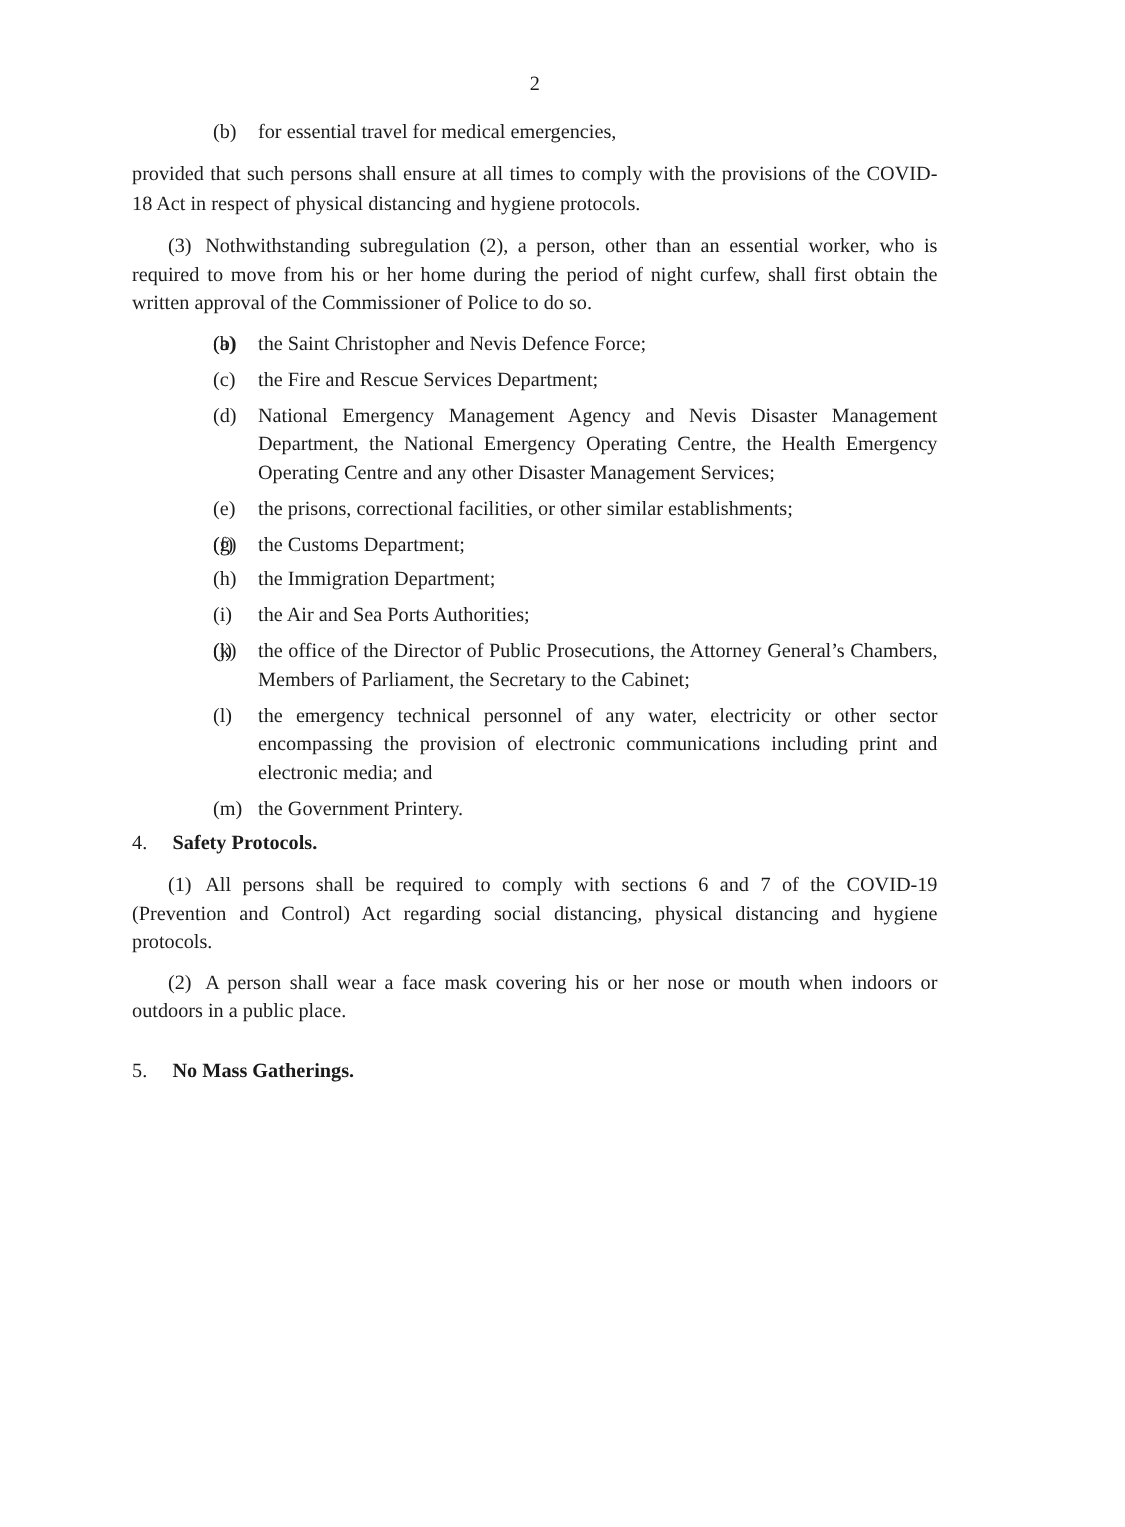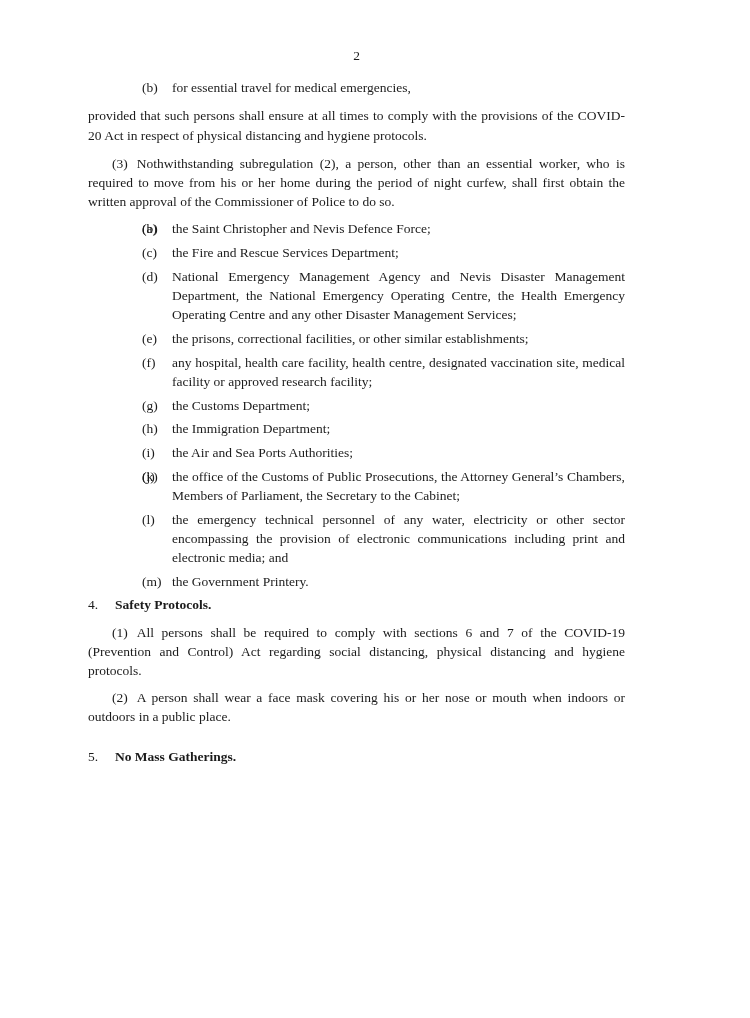--- a/index.html
+++ b/index.html
@@ -75,21 +75,21 @@
 
 <div class="page">
 
   <div class="page-number">2</div>
 
   <div class="li li-top">
     <span class="lbl">(b)</span>
     <span>for essential travel for medical emergencies,</span>
   </div>
 
-  <p class="para mb-9">provided that such persons shall ensure at all times to comply with the provisions of the COVID-20 Act in respect of physical distancing and hygiene protocols.</p>
+  <p class="para mb-9">provided that such persons shall ensure at all times to comply with the provisions of the COVID-18 Act in respect of physical distancing and hygiene protocols.</p>
 
   <p class="para indent"><span class="num">(3)</span><span>Nothwithstanding subregulation (2), a person, other than an essential worker, who is required to move from his or her home during the period of night curfew, shall first obtain the written approval of the Commissioner of Police to do so.</span></p>
 
 
   <div class="li">
     <span class="lbl">(a)</span>
   </div>
   <div class="li">
     <span class="lbl">(b)</span>
     <span>the Saint Christopher and Nevis Defence Force;</span>
@@ -101,40 +101,39 @@
   <div class="li">
     <span class="lbl">(d)</span>
     <span>National Emergency Management Agency and Nevis Disaster Management Department, the National Emergency Operating Centre, the Health Emergency Operating Centre and any other Disaster Management Services;</span>
   </div>
   <div class="li">
     <span class="lbl">(e)</span>
     <span>the prisons, correctional facilities, or other similar establishments;</span>
   </div>
   <div class="li">
     <span class="lbl">(f)</span>
-    <span>any hospital, health care facility, health centre, designated vaccination site, medical facility or approved research facility;</span>
   </div>
   <div class="li">
     <span class="lbl">(g)</span>
     <span>the Customs Department;</span>
   </div>
   <div class="li">
     <span class="lbl">(h)</span>
     <span>the Immigration Department;</span>
   </div>
   <div class="li">
     <span class="lbl">(i)</span>
     <span>the Air and Sea Ports Authorities;</span>
   </div>
   <div class="li">
     <span class="lbl">(j)</span>
   </div>
   <div class="li">
     <span class="lbl">(k)</span>
-    <span>the office of the Customs of Public Prosecutions, the Attorney General’s Chambers, Members of Parliament, the Secretary to the Cabinet;</span>
+    <span>the office of the Director of Public Prosecutions, the Attorney General’s Chambers, Members of Parliament, the Secretary to the Cabinet;</span>
   </div>
   <div class="li">
     <span class="lbl">(l)</span>
     <span>the emergency technical personnel of any water, electricity or other sector encompassing the provision of electronic communications including print and electronic media; and</span>
   </div>
   <div class="li">
     <span class="lbl">(m)</span>
     <span>the Government Printery.</span>
   </div>
 

